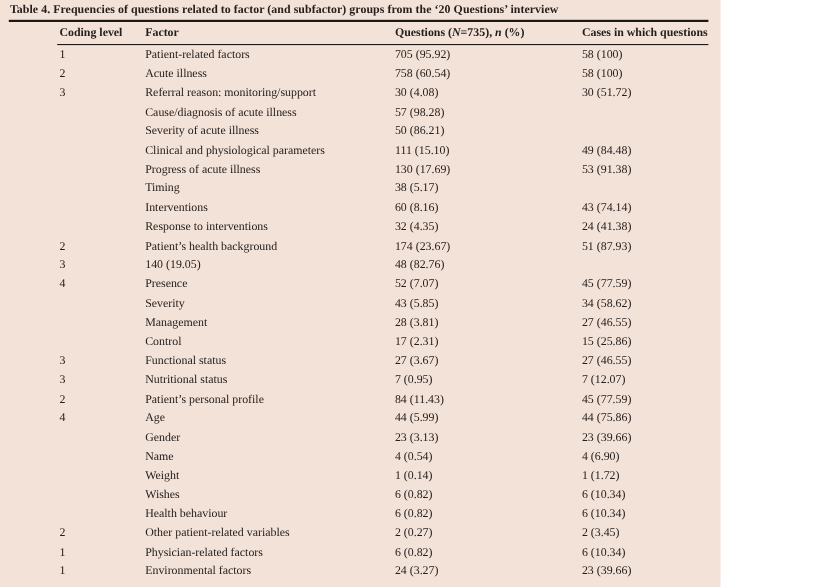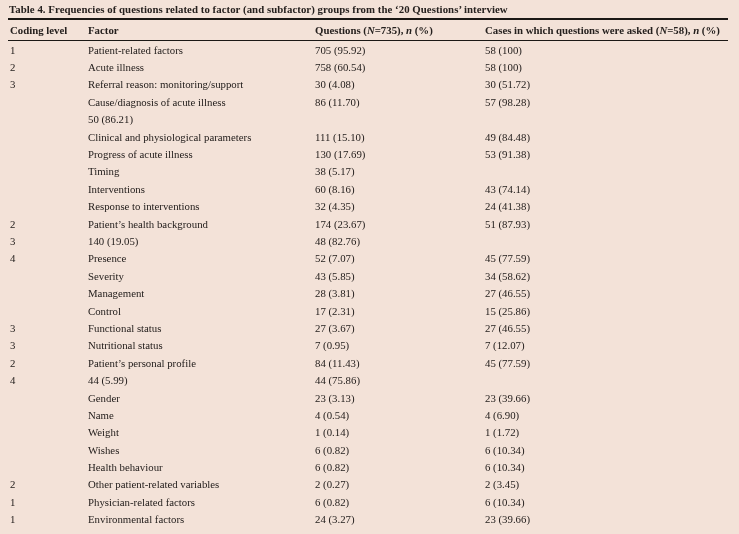--- a/index.html
+++ b/index.html
@@ -3,40 +3,41 @@
 <meta charset="utf-8">
 <style>
   :root {
     --bg: #f3e2d8;
     --ink: #25201e;
     --rule: #1b1815;
   }
   * { box-sizing: border-box; }
   html, body { margin: 0; padding: 0; }
   .page {
-    width: 739px;
+    width: 655px;
     height: 534px;
     background: var(--bg);
     color: var(--ink);
     font-family: "Liberation Serif", "DejaVu Serif", serif;
     padding: 0 11px 0 8px;
     overflow: hidden;
   }
   .table-title {
     font-weight: bold;
     font-size: 10.8px;
     line-height: 12.5px;
     padding: 3px 0 2px 1px;
     border-bottom: 2px solid var(--rule);
     white-space: nowrap;
     letter-spacing: 0.05px;
   }
   .grid-row {
     display: grid;
     grid-template-columns: 78px 227px 170px 1fr;
+    margin-left: 44px;
   }
   .table-header {
     font-weight: bold;
     font-size: 10.8px;
     line-height: 12.5px;
     padding: 4px 0 4px 0;
     border-bottom: 1.5px solid var(--rule);
   }
   .cell {
     padding-left: 2px;
@@ -86,26 +87,26 @@
     <div class="grid-row body-row">
       <div class="cell">3</div>
       <div class="cell">Referral reason: monitoring/support</div>
       <div class="cell">30 (4.08)</div>
       <div class="cell">30 (51.72)</div>
     </div>
 
     <div class="grid-row body-row">
       <div class="cell"></div>
       <div class="cell">Cause/diagnosis of acute illness</div>
-      <div class="cell">86 (11.70)</div>
       <div class="cell">57 (98.28)</div>
     </div>
 
     <div class="grid-row body-row">
       <div class="cell"></div>
+      <div class="cell">Severity of acute illness</div>
       <div class="cell">50 (86.21)</div>
     </div>
 
     <div class="grid-row body-row">
       <div class="cell"></div>
       <div class="cell">Clinical and physiological parameters</div>
       <div class="cell">111 (15.10)</div>
       <div class="cell">49 (84.48)</div>
     </div>
 
@@ -193,20 +194,21 @@
 
     <div class="grid-row body-row">
       <div class="cell">2</div>
       <div class="cell">Patient’s personal profile</div>
       <div class="cell">84 (11.43)</div>
       <div class="cell">45 (77.59)</div>
     </div>
 
     <div class="grid-row body-row">
       <div class="cell">4</div>
+      <div class="cell">Age</div>
       <div class="cell">44 (5.99)</div>
       <div class="cell">44 (75.86)</div>
     </div>
 
     <div class="grid-row body-row">
       <div class="cell"></div>
       <div class="cell">Gender</div>
       <div class="cell">23 (3.13)</div>
       <div class="cell">23 (39.66)</div>
     </div>

